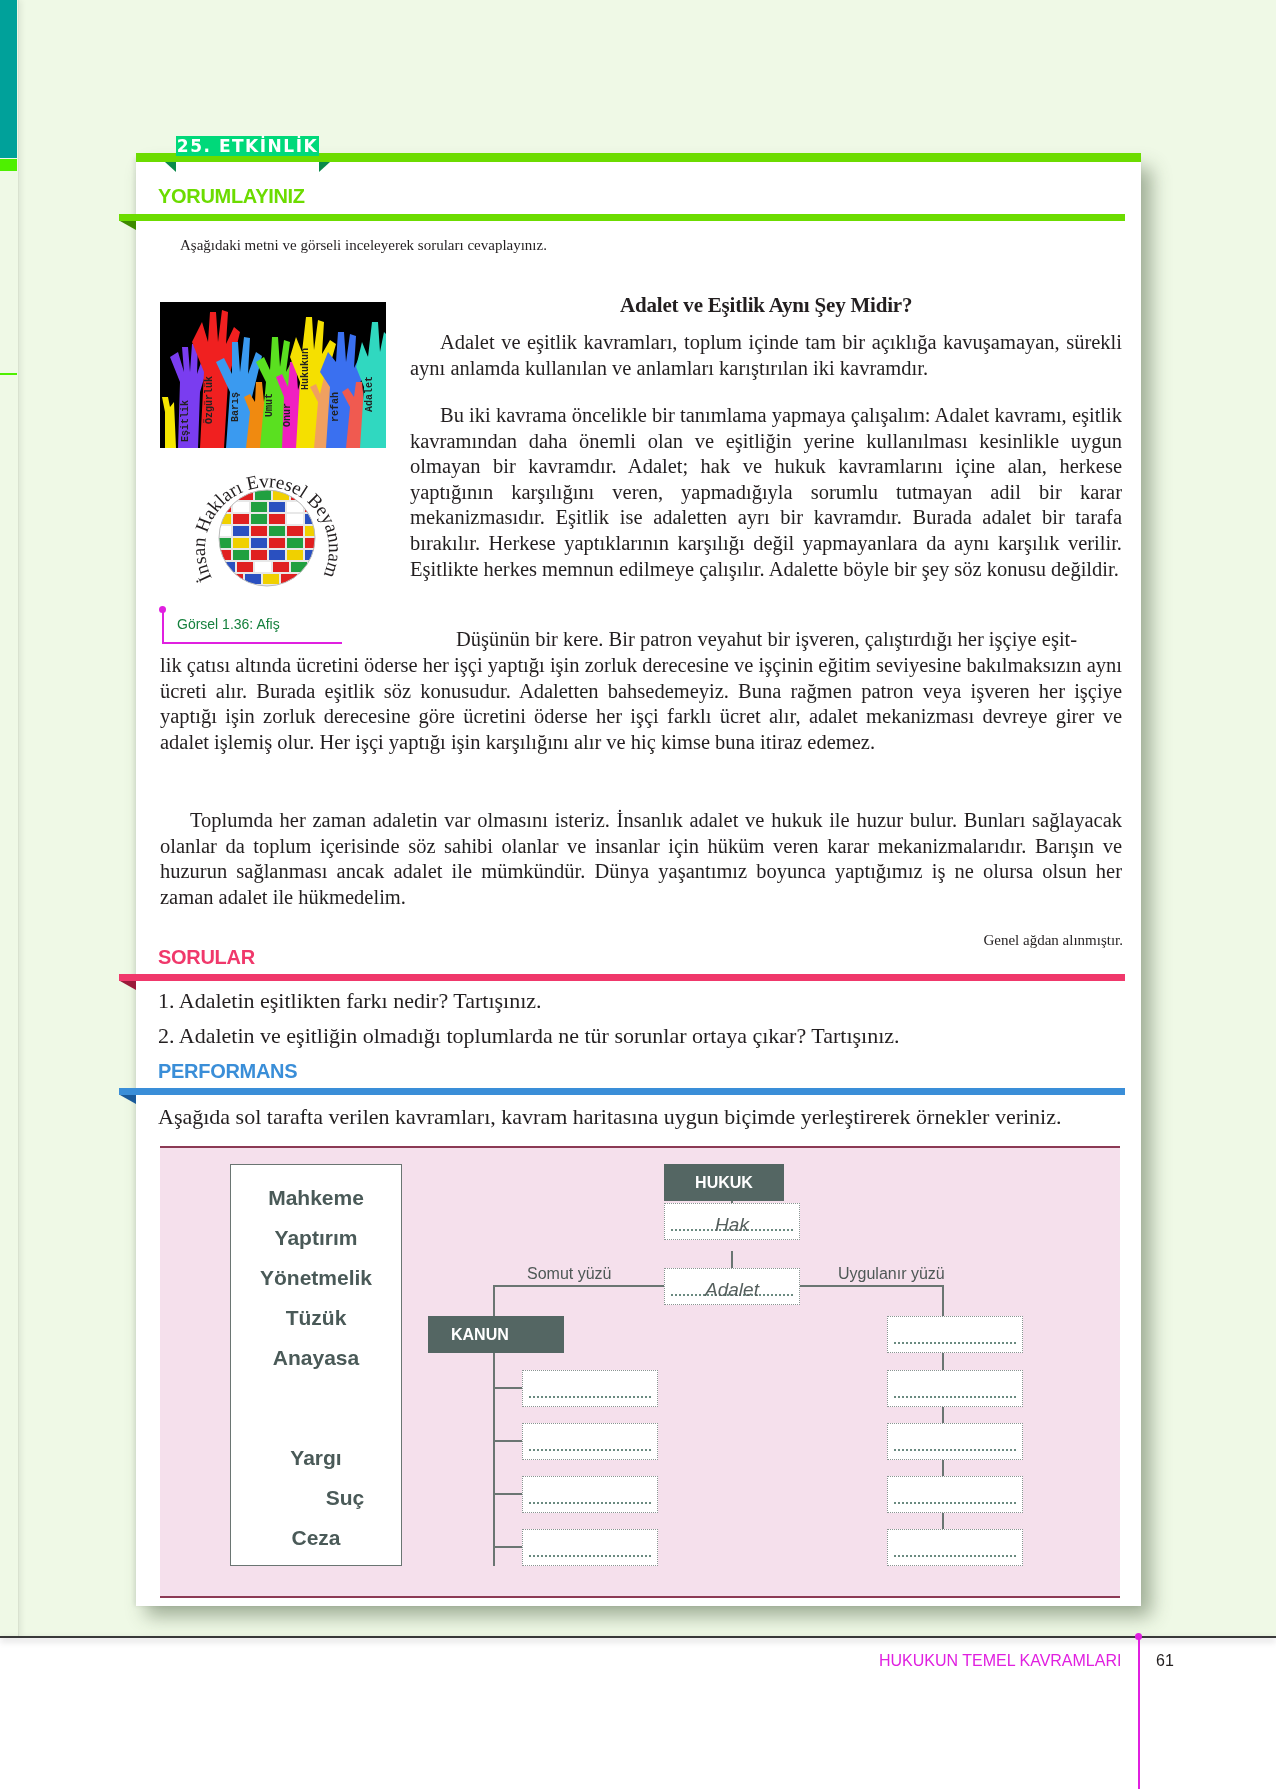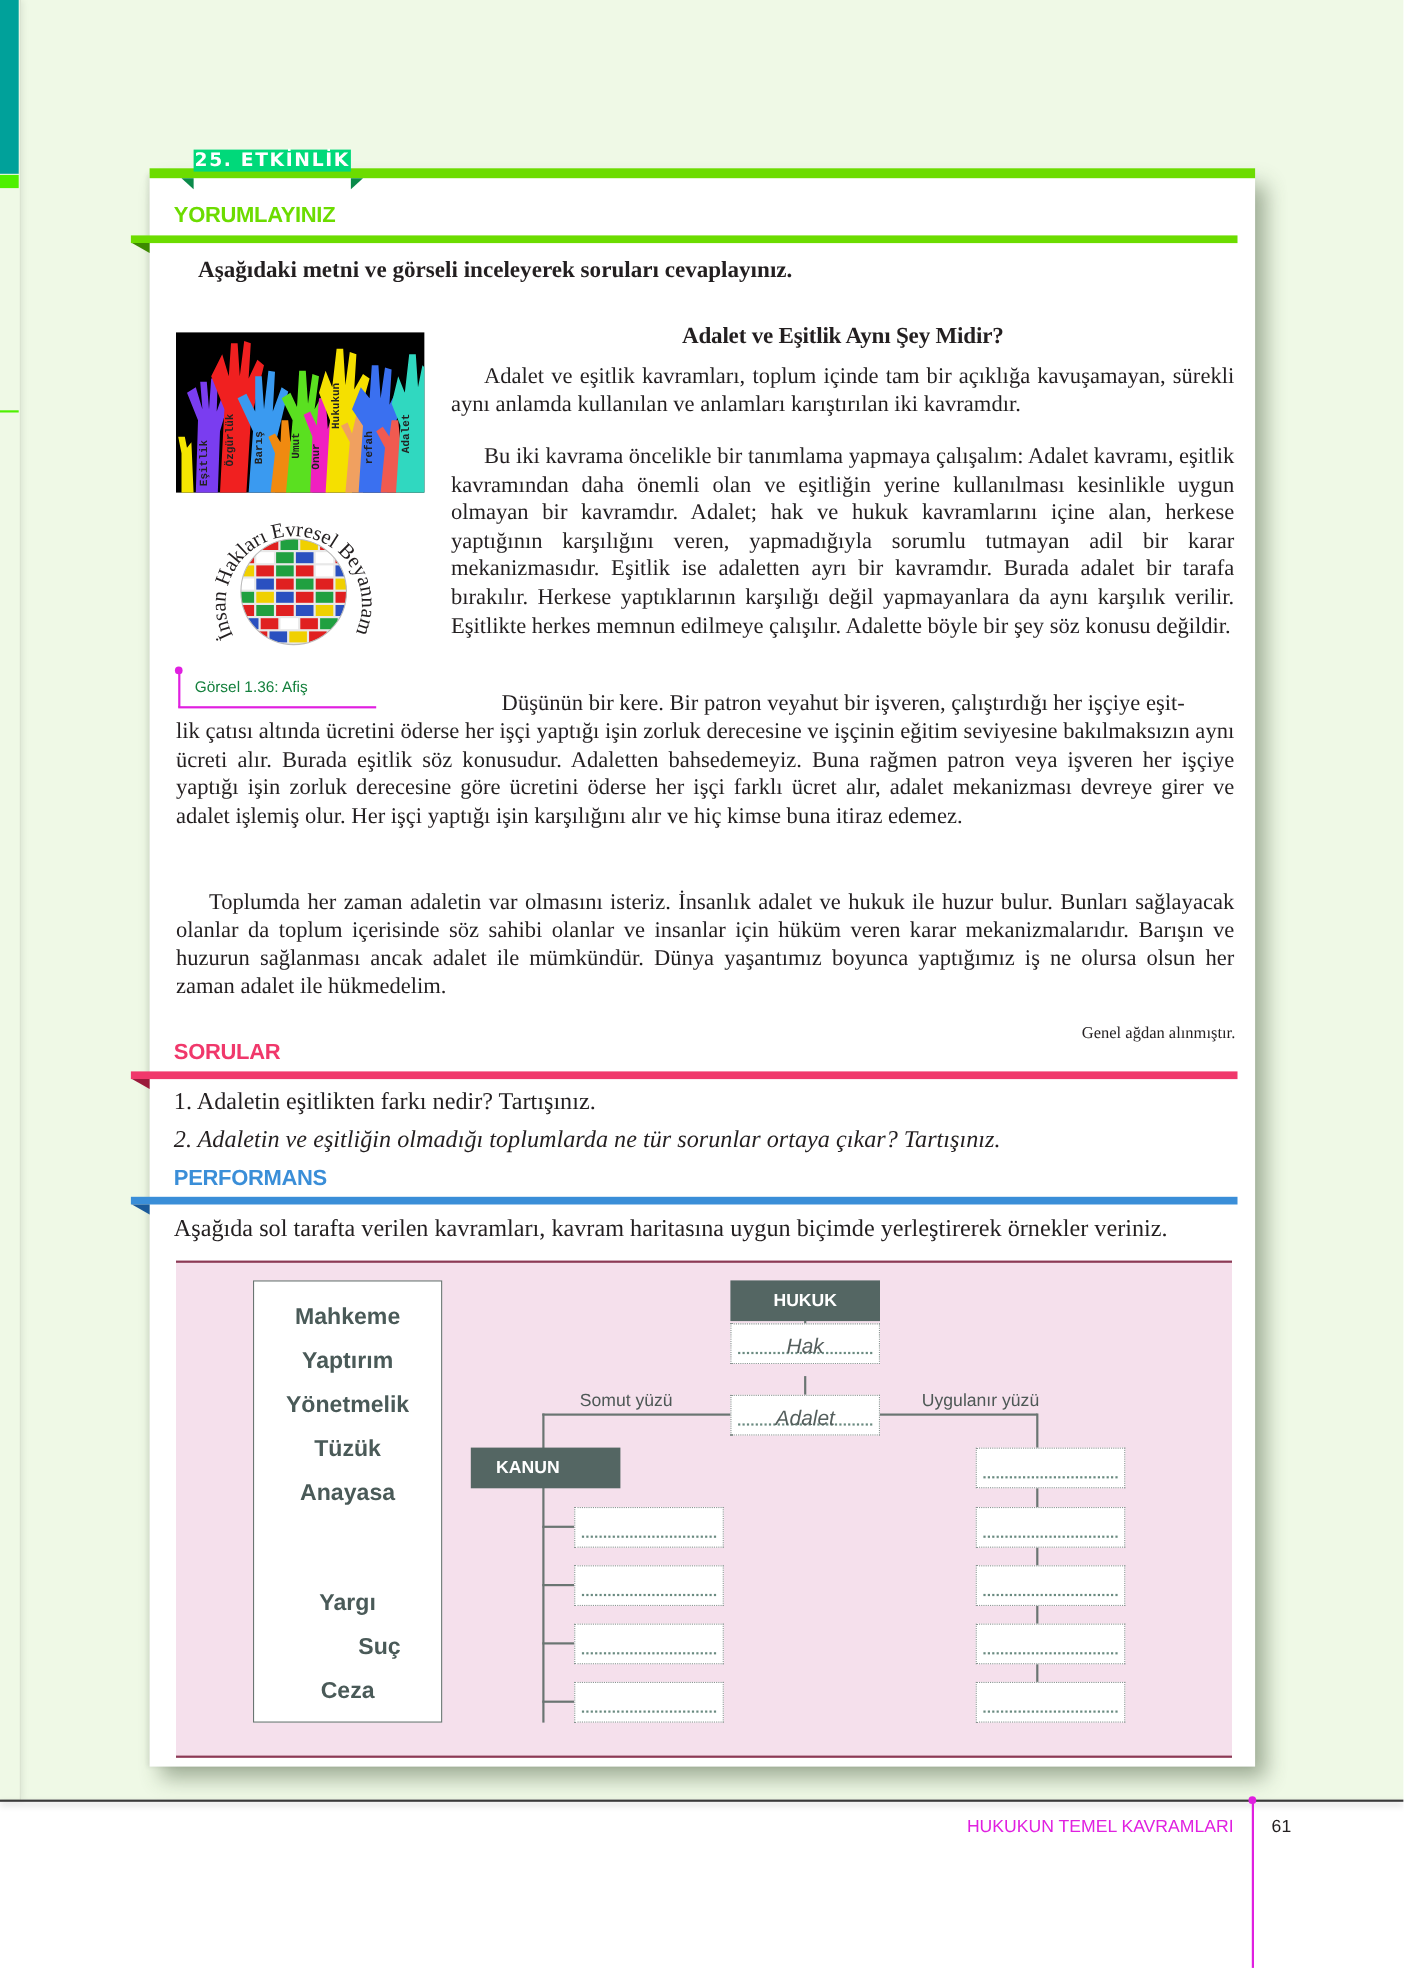--- a/index.html
+++ b/index.html
@@ -19,21 +19,21 @@
   .etk-badge { position:absolute; left:176px; top:136px; width:143px; height:20px; background:#00d97a; color:#fff;
                font-family:"DejaVu Sans", sans-serif; font-weight:bold; font-size:17px; letter-spacing:1.5px;
                display:flex; align-items:center; justify-content:center; }
   .etk-fold-l { position:absolute; left:165px; top:162px; width:0; height:0; border-top:10px solid #0a8a4a; border-left:11px solid transparent; }
   .etk-fold-r { position:absolute; left:319px; top:162px; width:0; height:0; border-top:10px solid #0a8a4a; border right:11px solid transparent; border-right:11px solid transparent; }
 
   .sec-title { position:absolute; font-family:"Liberation Sans", sans-serif; font-weight:bold; font-size:20px; letter-spacing:-0.3px; }
   .sec-bar { position:absolute; height:7px; }
   .sec-fold { position:absolute; width:0; height:0; border-left:16px solid transparent; }
 
-  .intro { position:absolute; font-size:21px; line-height:26px;font-weight:bold; }
+  .intro { position:absolute; font-size:15px; line-height:26px; }
 
   .poster { position:absolute; left:160px; top:302px; width:226px; height:146px; }
   .globe { position:absolute; left:182px; top:460px; width:170px; height:150px; }
   .caption { position:absolute; left:163px; top:609px; font-family:"Liberation Sans", sans-serif; font-size:14px; color:#15803d; padding-left:14px; }
   .caption-line-v { position:absolute; left:162px; top:610px; width:2px; height:33px; background:#e020e0; }
   .caption-line-h { position:absolute; left:162px; top:642px; width:180px; height:2px; background:#e020e0; }
   .caption-dot { position:absolute; left:159px; top:606px; width:7px; height:7px; border-radius:50%; background:#e020e0; }
 
   .article-title { position:absolute; left:620px; top:293px; font-weight:bold; font-size:21px; letter-spacing:-0.2px; }
   .para { position:absolute; font-size:20.5px; line-height:25.6px; text-align:justify; text-indent:0; margin:0; }
@@ -185,21 +185,21 @@
 <p class="para" style="left:410px; top:627px; width:712px; text-align:left;"><span class="ind" style="width:46px;"></span><span>Düşünün bir kere. Bir patron veyahut bir işveren, çalıştırdığı her işçiye eşit-</span></p>
 <p class="para" style="left:160px; top:653px; width:962px;"><span>lik çatısı altında ücretini öderse her işçi yaptığı işin zorluk derecesine ve işçinin eğitim seviyesine bakılmaksızın aynı ücreti alır. Burada eşitlik söz konusudur. Adaletten bahsedemeyiz. Buna rağmen patron veya işveren her işçiye yaptığı işin zorluk derecesine göre ücretini öderse her işçi farklı ücret alır, adalet mekanizması devreye girer ve adalet işlemiş olur. Her işçi yaptığı işin karşılığını alır ve hiç kimse buna itiraz edemez.</span></p>
 <p class="para" style="left:160px; top:808px; width:962px;"><span class="ind"></span><span>Toplumda her zaman adaletin var olmasını isteriz. İnsanlık adalet ve hukuk ile huzur bulur. Bunları sağlayacak olanlar da toplum içerisinde söz sahibi olanlar ve insanlar için hüküm veren karar mekanizmalarıdır. Barışın ve huzurun sağlanması ancak adalet ile mümkündür. Dünya yaşantımız boyunca yaptığımız iş ne olursa olsun her zaman adalet ile hükmedelim.</span></p>
 
 <div class="source">Genel ağdan alınmıştır.</div>
 
 <div class="sec-title" style="left:158px; top:946px; color:#f0386b;">SORULAR</div>
 <div class="sec-bar" style="left:119px; top:974px; width:1006px; background:#f0386b;"></div>
 <div class="sec-fold" style="left:120px; top:981px; border-top:9px solid #9a1a3a;"></div>
 <div class="q" style="left:158px; top:988px;">1. Adaletin eşitlikten farkı nedir? Tartışınız.</div>
-<div class="q" style="left:158px; top:1023px;font-style:italic;">2. Adaletin ve eşitliğin olmadığı toplumlarda ne tür sorunlar ortaya çıkar? Tartışınız.</div>
+<div class="q" style="left:158px; top:1023px;">2. Adaletin ve eşitliğin olmadığı toplumlarda ne tür sorunlar ortaya çıkar? Tartışınız.</div>
 
 <div class="sec-title" style="left:158px; top:1060px; color:#3a8ed8;">PERFORMANS</div>
 <div class="sec-bar" style="left:119px; top:1088px; width:1006px; background:#3a8ed8;"></div>
 <div class="sec-fold" style="left:120px; top:1095px; border-top:9px solid #1a5a9a;"></div>
 <div class="q" style="left:158px; top:1104px;">Aşağıda sol tarafta verilen kavramları, kavram haritasına uygun biçimde yerleştirerek örnekler veriniz.</div>
 
 <div class="map-box"></div>
 
 <div class="word-box">
   <div class="word" style="top:22px;">Mahkeme</div>
@@ -219,21 +219,21 @@
 <div class="line" style="left:798px; top:1285px; width:145px; height:2px;"></div>
 <div class="line" style="left:942px; top:1285px; width:2px; height:280px;"></div>
 <div class="line" style="left:493px; top:1387px; width:29px; height:2px;"></div>
 <div class="line" style="left:493px; top:1440px; width:29px; height:2px;"></div>
 <div class="line" style="left:493px; top:1493px; width:29px; height:2px;"></div>
 <div class="line" style="left:493px; top:1546px; width:29px; height:2px;"></div>
 
 <div class="branch-label" style="left:527px; top:1265px;">Somut yüzü</div>
 <div class="branch-label" style="left:838px; top:1265px;">Uygulanır yüzü</div>
 
-<div class="node-dark" style="left:664px; top:1164px; width:136px; height:37px;">HUKUK</div>
+<div class="node-dark" style="left:664px; top:1164px; width:120px; height:37px;">HUKUK</div>
 <div class="node-blank" style="left:664px; top:1203px; width:136px; height:37px;padding-left:20px;">
   <div class="dots"></div>
   <div class="val">Hak</div>
 </div>
 <div class="node-blank" style="left:664px; top:1268px; width:136px; height:37px;">
   <div class="dots"></div>
   <div class="val">Adalet</div>
 </div>
 
 <div class="node-dark" style="left:428px; top:1316px; width:136px; height:37px; justify-content:flex-start; padding-left:23px; box-sizing:border-box;">KANUN</div>

